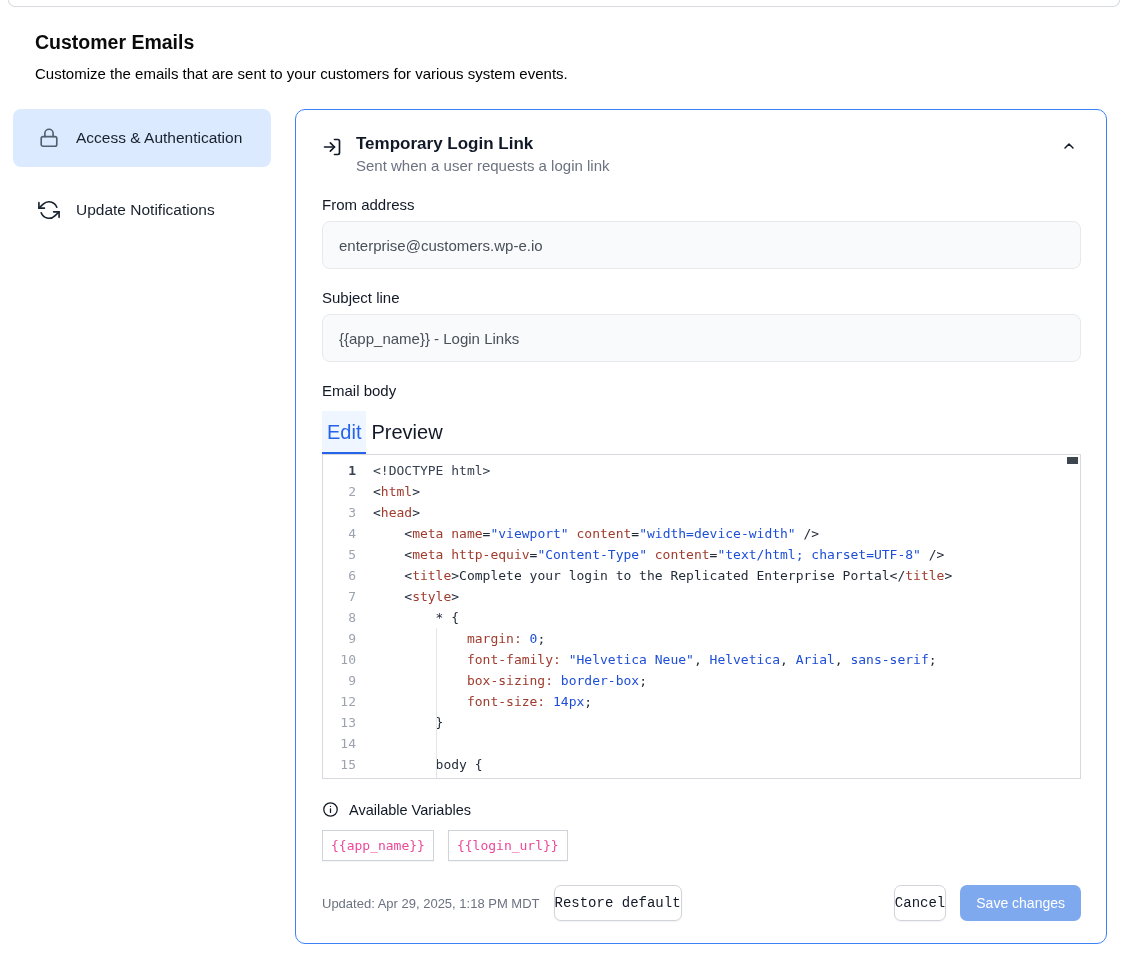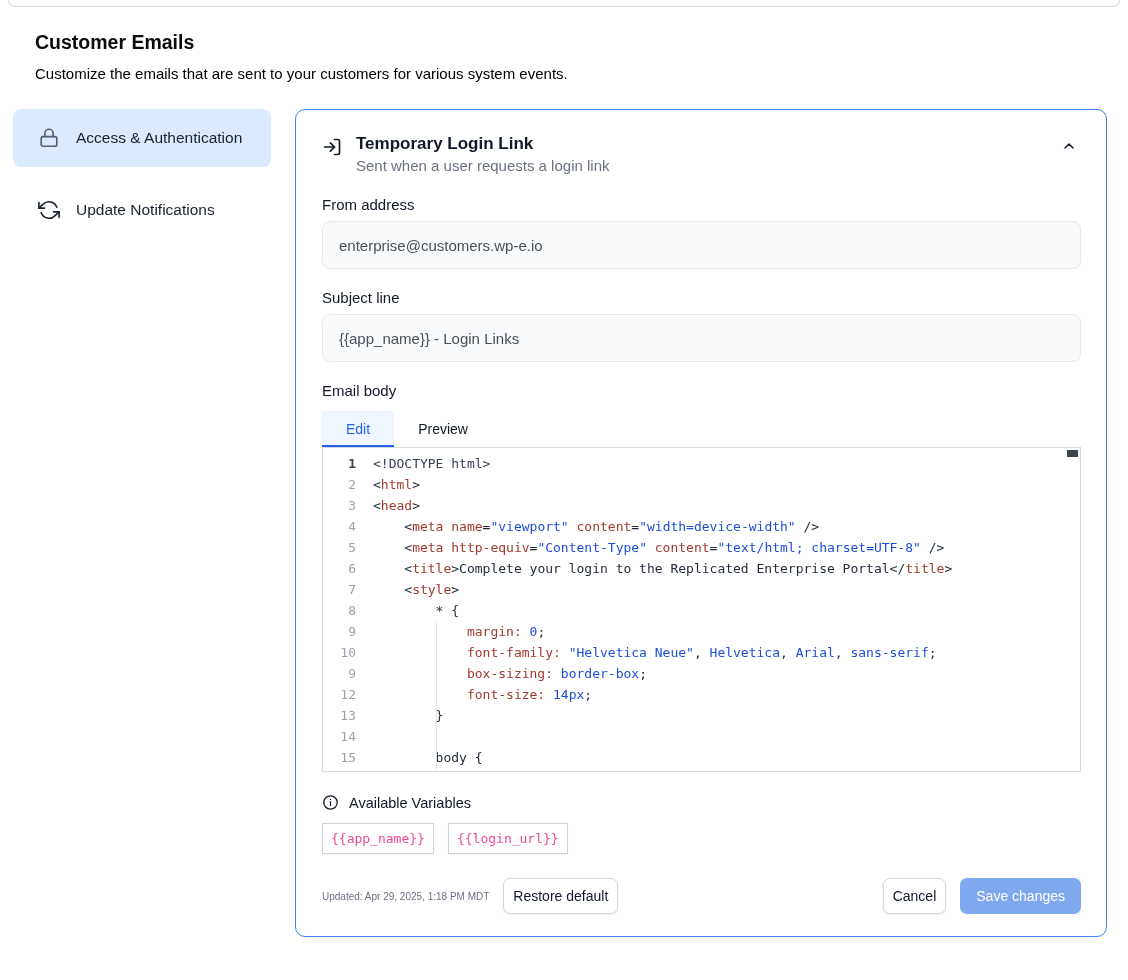--- a/index.html
+++ b/index.html
@@ -60,21 +60,21 @@
   .text-input {
     width:100%; height:48px;
     background:#f9fafb; border:1px solid #e7e9ec; border-radius:8px;
     padding:12px 16px; font-size:15px; color:#49505a;
     font-family:"Liberation Sans", sans-serif;
   }
 
   
   .tabs { display:flex; margin-top:12px; }
   .tab {
-    padding:10px 24px; font-size:14px; color:#111827;
+    padding:10px 5px; font-size:20px; color:#111827;
     background:none; border:none; cursor:pointer;
     font-family:"Liberation Sans", sans-serif;
   }
   .tab.active {
     color:#2563eb; background:#eff6ff;
     box-shadow:inset 0 -2px 0 #2563eb;
   }
 
   
   .editor {
@@ -108,25 +108,25 @@
   .chips { margin-top:12px; display:flex; gap:14px; }
   .chip {
     border:1px solid #cfd4da; border-radius:0; background:#fff;
     padding:7px 8px; cursor:pointer;
     font-family:"DejaVu Sans Mono", monospace; font-size:13px; color:#ec4899;
     box-shadow:0 1px 1px rgba(0,0,0,0.04);
   }
 
   
   .panel-footer { margin-top:24px; display:flex; align-items:center; gap:14px; }
-  .updated { font-size:10px; color:#6b7280; }
+  .updated { font-size:13px; color:#6b7280; }
   .btn {
     border:1px solid #d1d5db; background:#fff; border-radius:7px;
-    padding:9px 9px; font-size:14px; color:#111827; cursor:pointer;
-    font-family:Liberation Sans, sans-serif;
+    padding:9px 0; font-size:14px; color:#111827; cursor:pointer;
+    font-family:Liberation Mono, monospace;
     box-shadow:0 1px 2px rgba(0,0,0,0.06);
   }
   .btn-cancel { margin-left:auto; }
   .btn-save {
     border:none; background:#7fa9ef; color:#ffffff;
     border-radius:7px; padding:10px 16px; font-size:14px; cursor:default;
     font-family:"Liberation Sans", sans-serif;
   }
 </style>
 </head>

